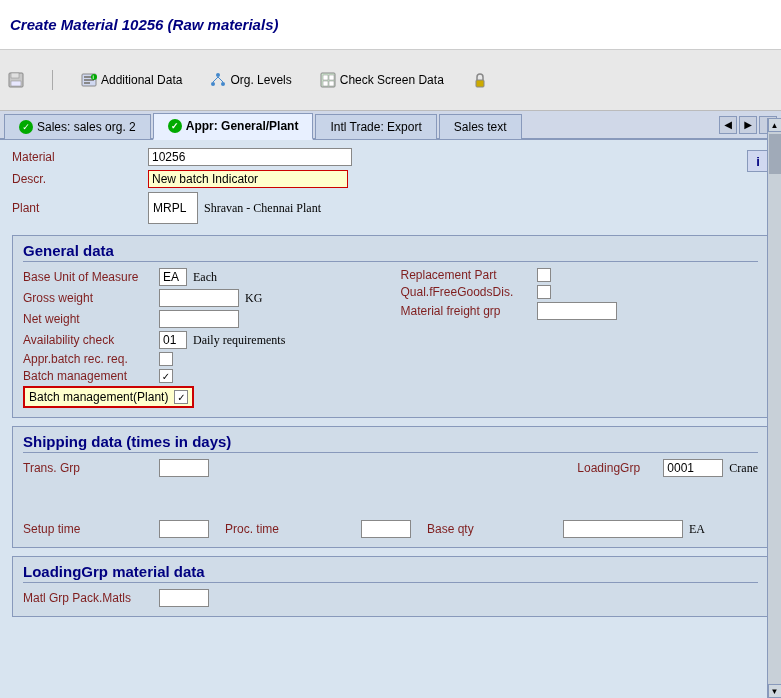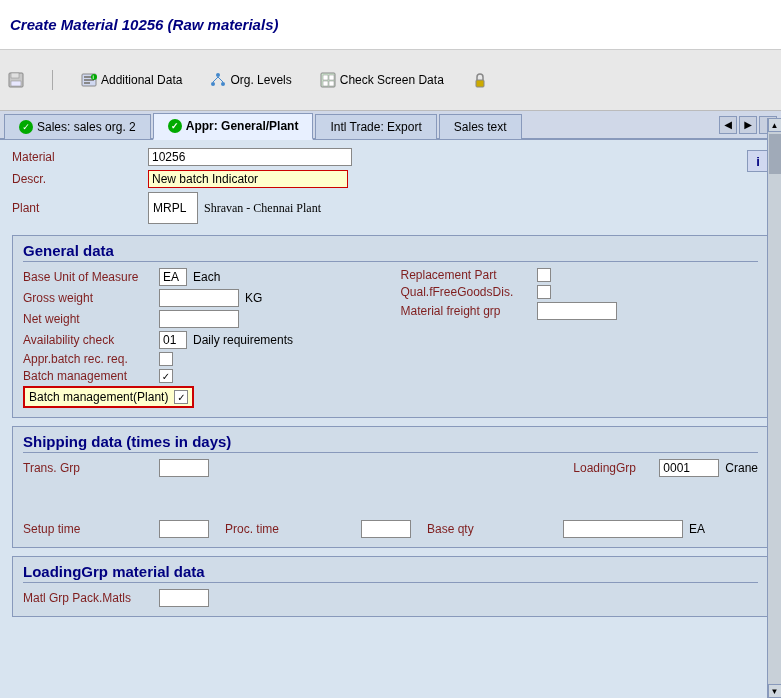--- a/index.html
+++ b/index.html
@@ -200,20 +200,21 @@
       padding: 1px 3px;
       font-size: 12px;
       height: 18px;
     }
     .form-row-input.small { width: 28px; }
     .form-row-input.medium { width: 80px; }
     .form-row-input.large { width: 120px; }
     .form-row-unit {
       font-size: 12px;
       color: #000;
+      font-family: Liberation Serif, serif;
     }
     .checkbox-input {
       width: 14px;
       height: 14px;
       border: 1px solid #888;
       background: #fff;
       display: inline-flex;
       align-items: center;
       justify-content: center;
       font-size: 11px;

